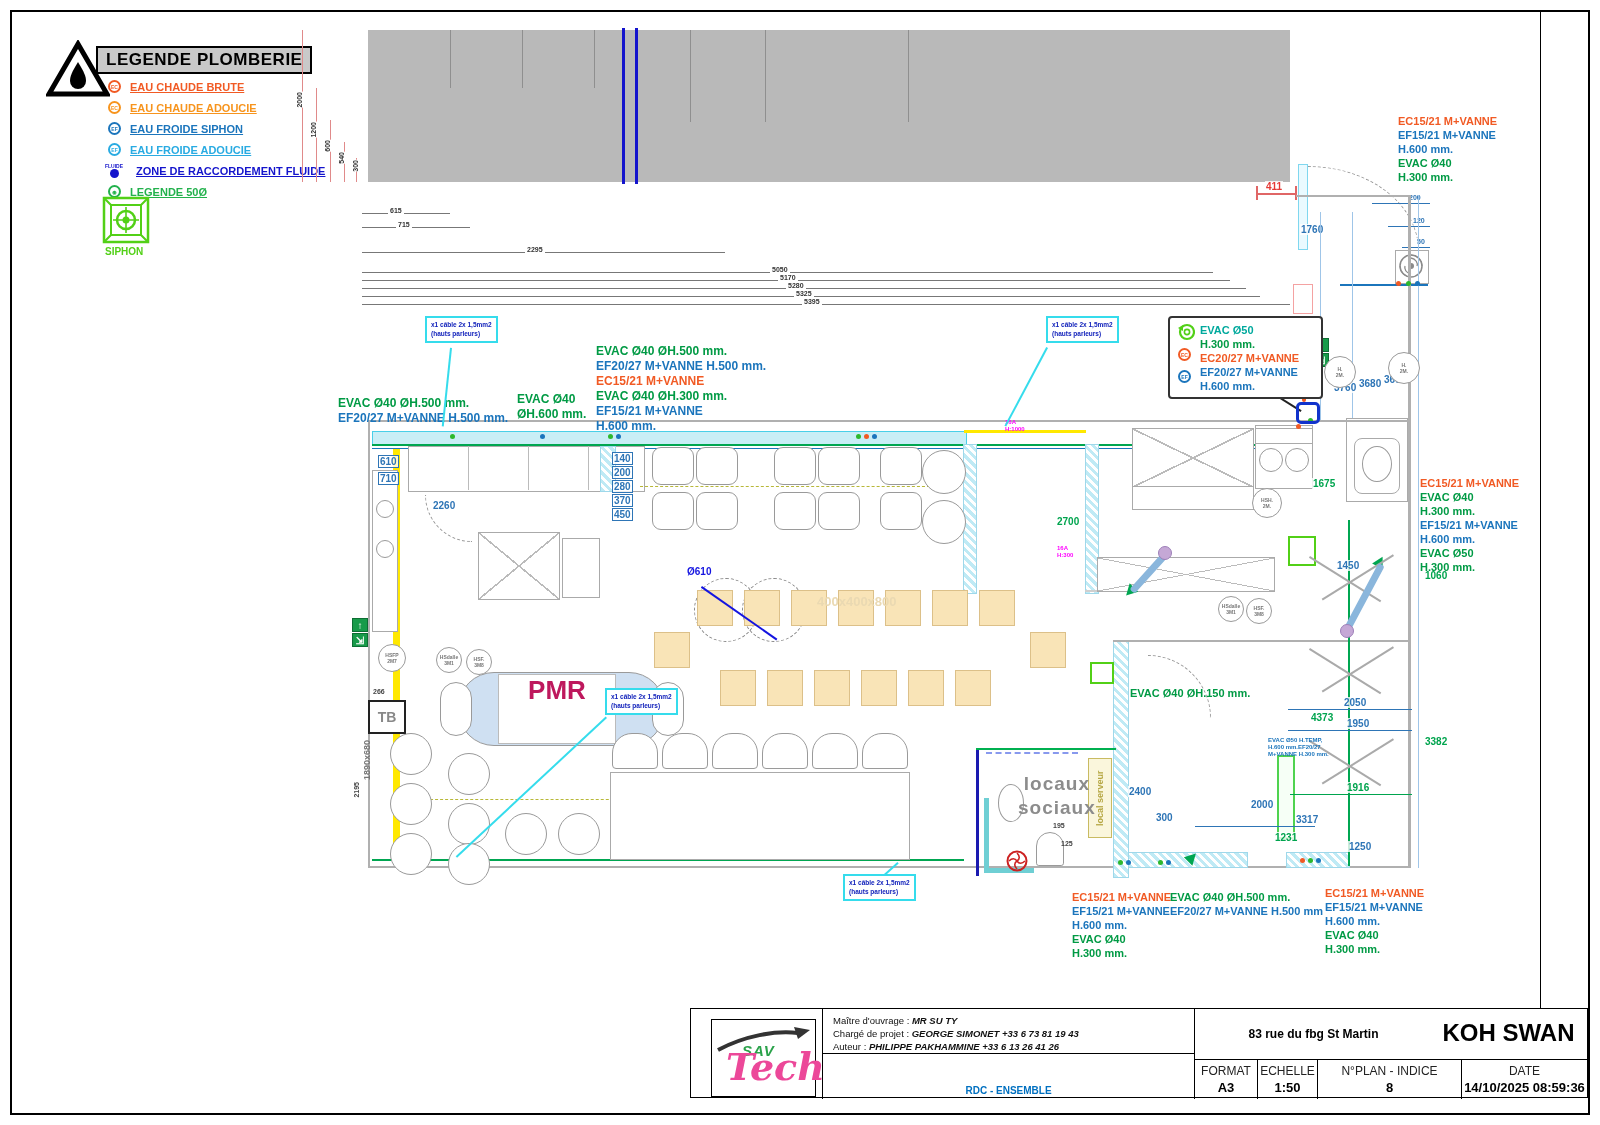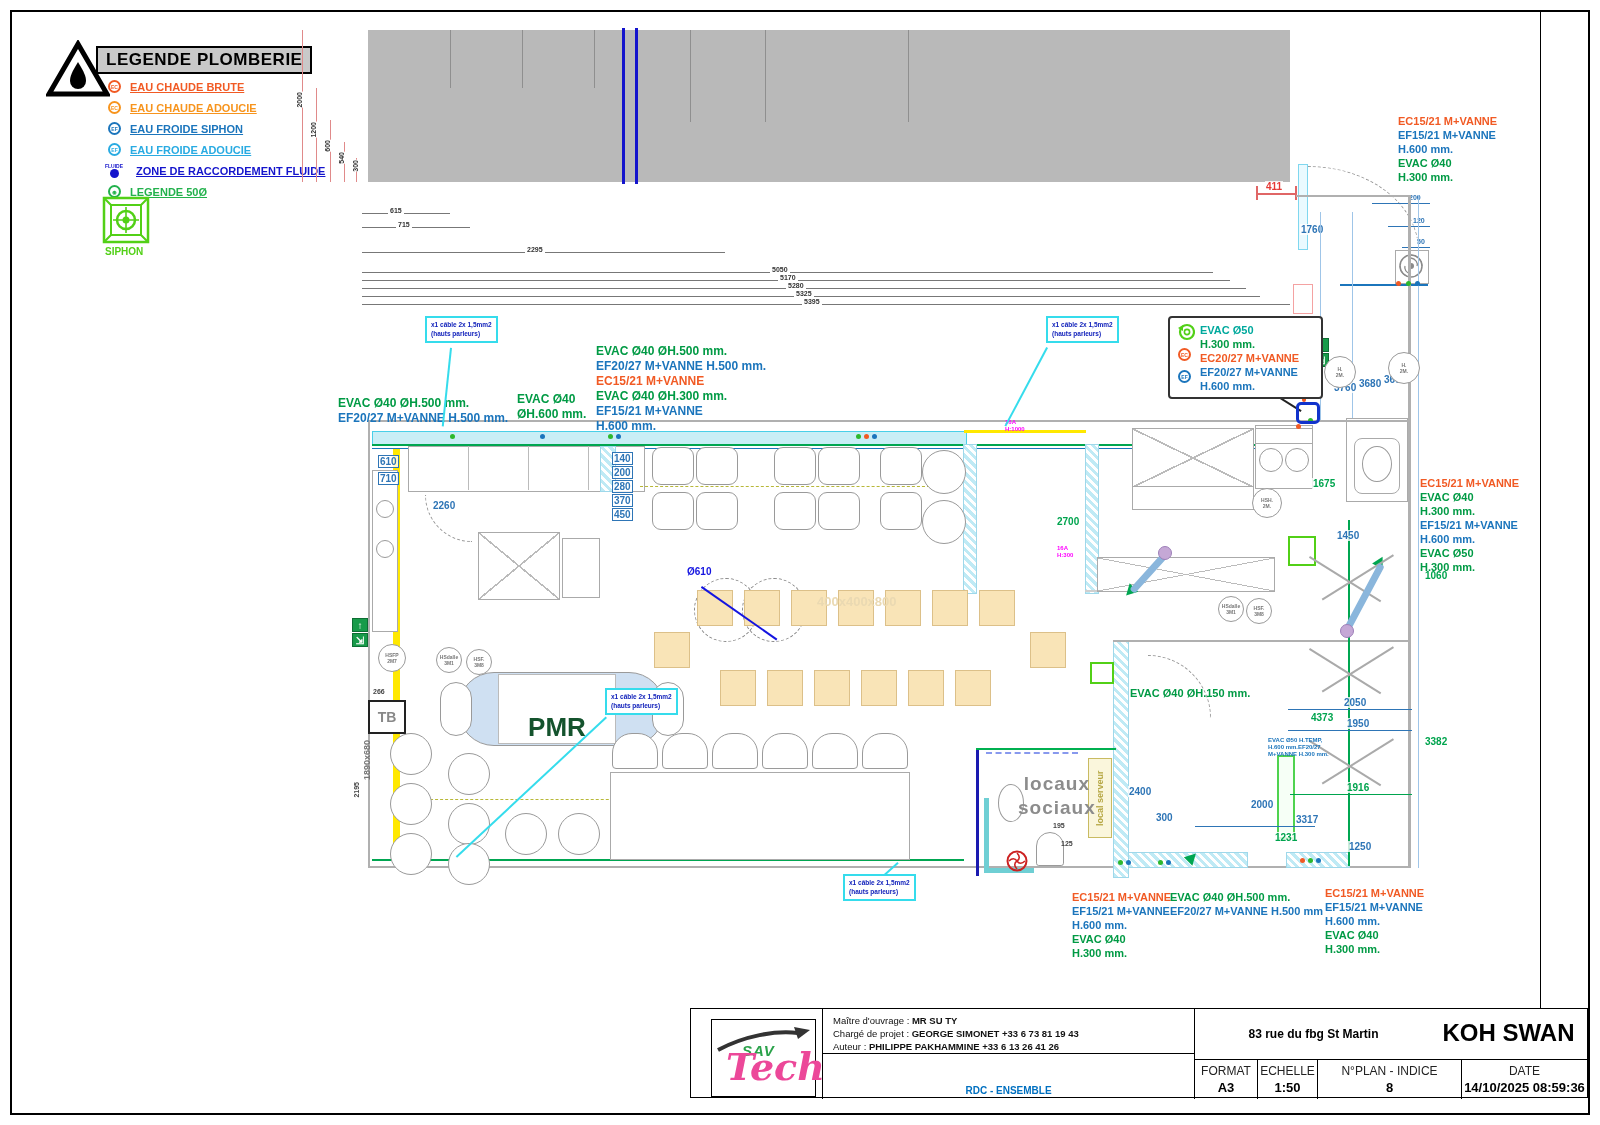--- a/index.html
+++ b/index.html
@@ -71,32 +71,32 @@
         text-align:center;border:1px solid #0d6e33;box-sizing:border-box;}
   .mcircle{border:1.2px solid #9a9a9a;border-radius:50%;background:#fff;display:flex;flex-direction:column;
            align-items:center;justify-content:center;font:bold 5px/6px "Liberation Sans",sans-serif;color:#777;z-index:15;}
   .greenbox{border:2px solid #4fd34f;background:rgba(230,255,230,.35);}
   .siphon-sq{border:2px solid #52d017;}
   
   .room-label{font:bold 19px/24px "Liberation Sans",sans-serif;color:#8c8c8c;letter-spacing:1px;}
   .serveur{border:1.5px solid #c9bb62;background:#faf6dc;color:#b5a642;
            font:bold 9px "Liberation Sans",sans-serif;display:flex;align-items:center;justify-content:center;}
   .pmr-cap{background:#cfe0f2;border:1.5px solid #9a9a9a;border-radius:36px;}
-  .pmr-box{background:#fff;border:1px solid #bbb;display:flex;align-items:flex-end;justify-content:center;
-           font:bold 26px "Liberation Sans",sans-serif;color:#14532d;}
+  .pmr-box{background:#fff;border:1px solid #bbb;display:flex;align-items:flex-start;justify-content:center;
+           font:bold 26px "Liberation Sans",sans-serif;color:#be185d;}
   .tbbox{border:2px solid #222;background:#fff;display:flex;align-items:center;justify-content:center;
          font:bold 14px "Liberation Sans",sans-serif;color:#888;}
   .bigtable{background:#fff;border:1.3px solid #999;display:flex;align-items:center;justify-content:center;
             font:bold 13px "Liberation Sans",sans-serif;color:#555;z-index:10;}
   .ghost{font:bold 13px "Liberation Sans",sans-serif;color:#ead9b2;z-index:11;}
   
   .tb-cell-label{font:12px "Liberation Sans",sans-serif;color:#222;text-align:center;}
   .tb-cell-value{font:bold 13px "Liberation Sans",sans-serif;color:#000;text-align:center;}
   .tb-owner{font:9.5px/13px "Liberation Sans",sans-serif;color:#111;white-space:nowrap;}
-  .tb-owner b{font-weight:bold;}
+  .tb-owner b{font-weight:bold;font-style:italic;}
   .tb-title{font:bold 23px "Liberation Sans",sans-serif;color:#000;text-align:center;letter-spacing:.5px;}
   .tb-sub{font:bold 10px "Liberation Sans",sans-serif;color:#0070C0;text-align:center;}
   .logo-box{border:1.3px solid #000;background:#fff;}
   .logo-tech{font:italic bold 38px "DejaVu Serif",serif;color:#ec4899;}
   .logo-sav{font:italic bold 15px "Liberation Sans",sans-serif;color:#2aa24a;letter-spacing:1px;}
 </style>
 </head>
 <body>
 
 <div id="sheet">
@@ -347,21 +347,21 @@
   <div class="abs greenbox" style="left:1277px;top:755px;width:14px;height:80px;"></div>
 
   <div class="abs" style="left:1310px;top:556px;width:84px;height:2px;background:#aaa;transform:rotate(32deg);transform-origin:0 0;"></div>
   <div class="abs" style="left:1394px;top:556px;width:84px;height:2px;background:#aaa;transform:rotate(148deg);transform-origin:0 0;"></div>
   <div class="abs" style="left:1310px;top:648px;width:84px;height:2px;background:#aaa;transform:rotate(32deg);transform-origin:0 0;"></div>
   <div class="abs" style="left:1394px;top:648px;width:84px;height:2px;background:#aaa;transform:rotate(148deg);transform-origin:0 0;"></div>
   <div class="abs" style="left:1310px;top:740px;width:84px;height:2px;background:#aaa;transform:rotate(32deg);transform-origin:0 0;"></div>
   <div class="abs" style="left:1394px;top:740px;width:84px;height:2px;background:#aaa;transform:rotate(148deg);transform-origin:0 0;"></div>
   <div class="abs arcdash" style="left:1148px;top:655px;width:62px;height:62px;border-left:none;border-bottom:none;border-top-right-radius:100% 100%;"></div>
 
-  <div class="abs dim" style="left:1336px;top:530px;">1450</div>
+  <div class="abs dim" style="left:1336px;top:560px;">1450</div>
   <div class="abs dim g" style="left:1424px;top:570px;">1060</div>
   <div class="abs dim g" style="left:1424px;top:736px;">3382</div>
   <div class="abs dim" style="left:1343px;top:697px;">2050</div>
   <div class="abs dim g" style="left:1310px;top:712px;">4373</div>
   <div class="abs dim" style="left:1346px;top:718px;">1950</div>
   <div class="abs dim g" style="left:1346px;top:782px;">1916</div>
   <div class="abs dim" style="left:1295px;top:814px;">3317</div>
   <div class="abs dim" style="left:1250px;top:799px;">2000</div>
   <div class="abs dim g" style="left:1274px;top:832px;">1231</div>
   <div class="abs dim" style="left:1348px;top:841px;">1250</div>

